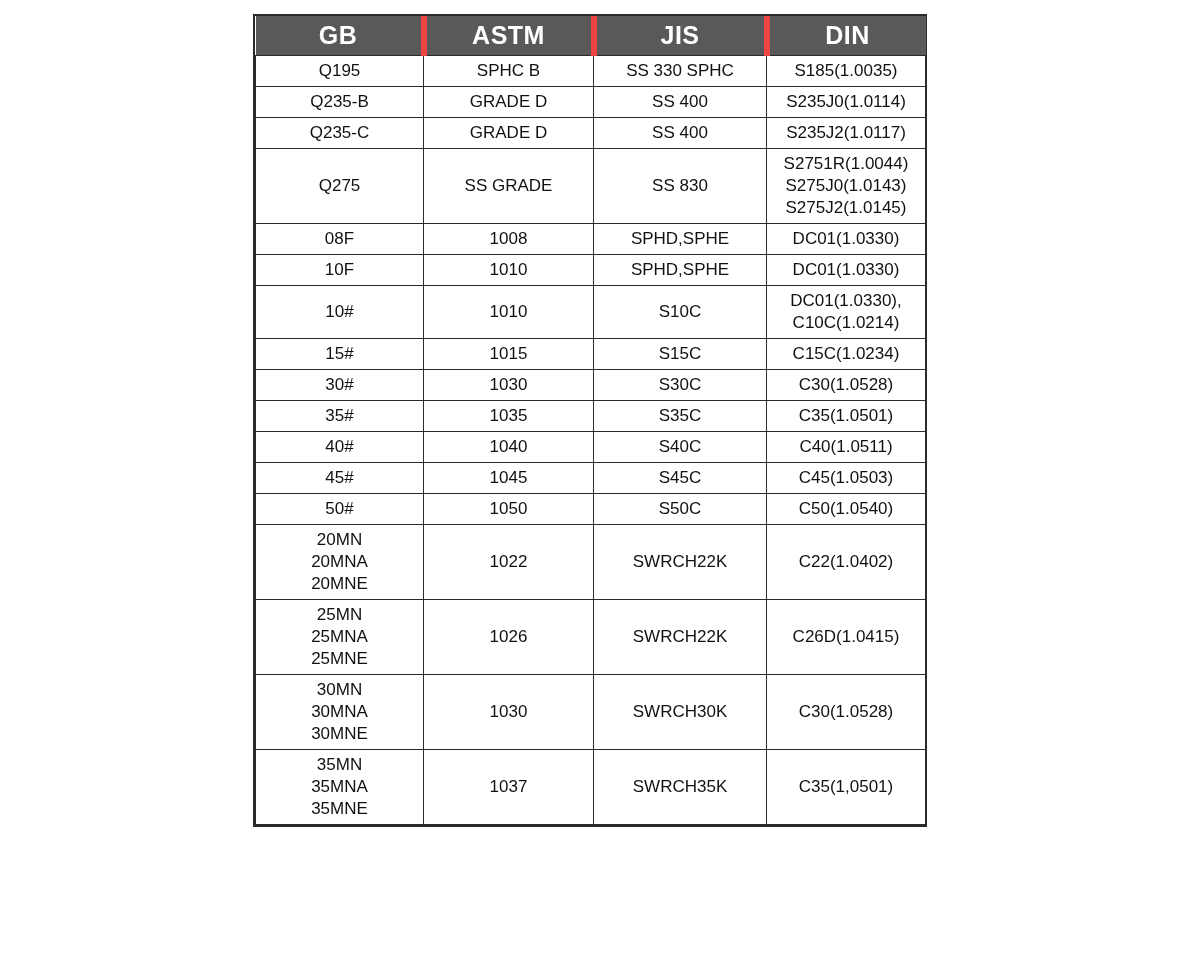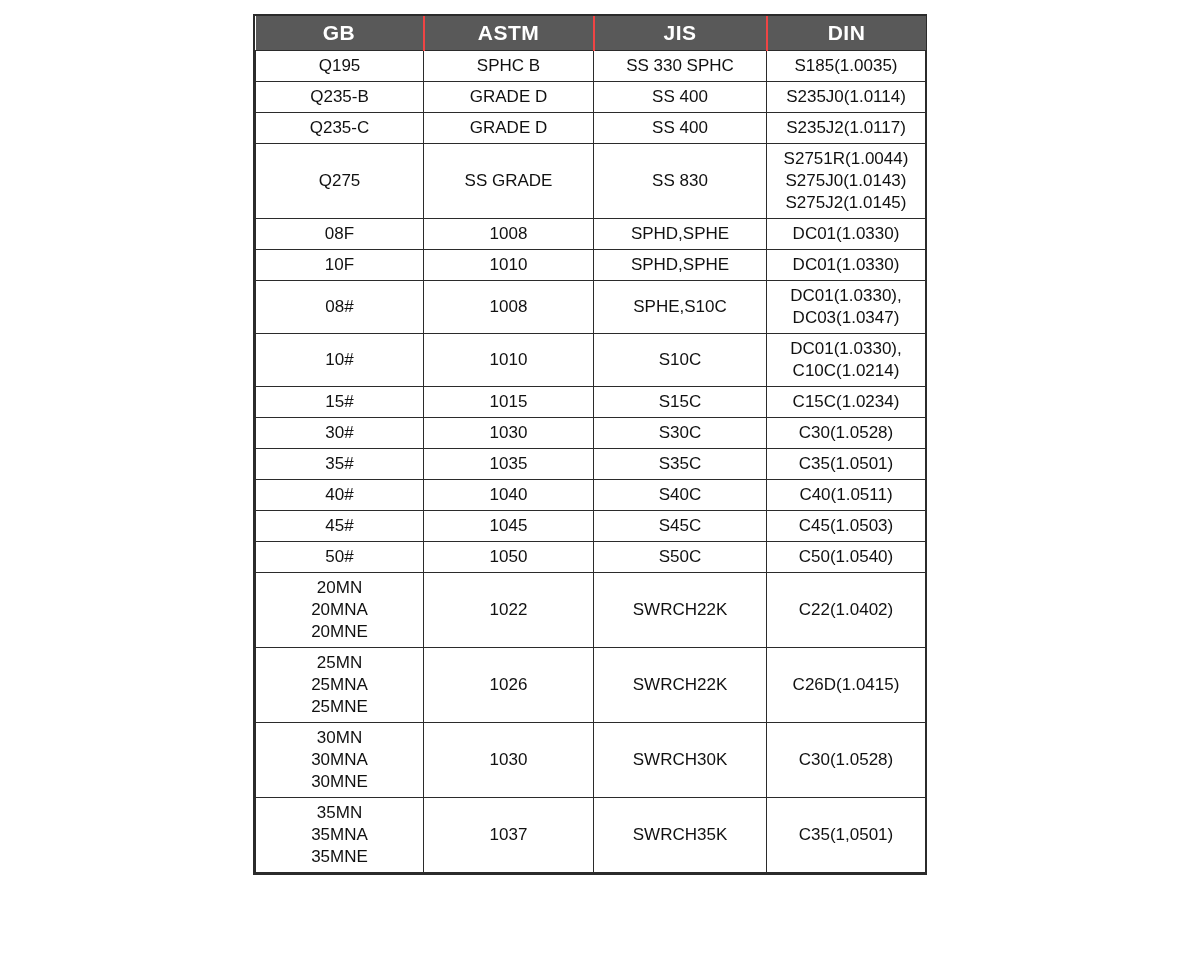--- a/index.html
+++ b/index.html
@@ -19,29 +19,29 @@
     border: 2px solid #2b2b2b;
   }
   table.grades {
     border-collapse: collapse;
     width: 100%;
     table-layout: fixed;
   }
   table.grades th {
     background: #595959;
     color: #ffffff;
-    font-size: 21px;
+    font-size: 25px;
     font-weight: bold;
     padding: 5px 2px;
     border-bottom: 1px solid #2b2b2b;
     text-align: center;
     letter-spacing: 0.5px;
   }
   table.grades th + th {
-    border-left: 2px solid #ef4444;
+    border-left: 6px solid #ef4444;
   }
   table.grades td {
     border: 1px solid #2b2b2b;
     color: #111111;
     font-size: 17px;
     line-height: 22px;
     padding: 4px 4px;
     text-align: center;
     vertical-align: middle;
     white-space: pre-line;
@@ -101,27 +101,20 @@
           <td>08F</td>
           <td>1008</td>
           <td>SPHD,SPHE</td>
           <td>DC01(1.0330)</td>
         </tr>
         <tr>
           <td>10F</td>
           <td>1010</td>
           <td>SPHD,SPHE</td>
           <td>DC01(1.0330)</td>
-        </tr>
-        <tr>
-          <td>08#</td>
-          <td>1008</td>
-          <td>SPHE,S10C</td>
-          <td>DC01(1.0330),
-DC03(1.0347)</td>
         </tr>
         <tr>
           <td>10#</td>
           <td>1010</td>
           <td>S10C</td>
           <td>DC01(1.0330),
 C10C(1.0214)</td>
         </tr>
         <tr>
           <td>15#</td>

